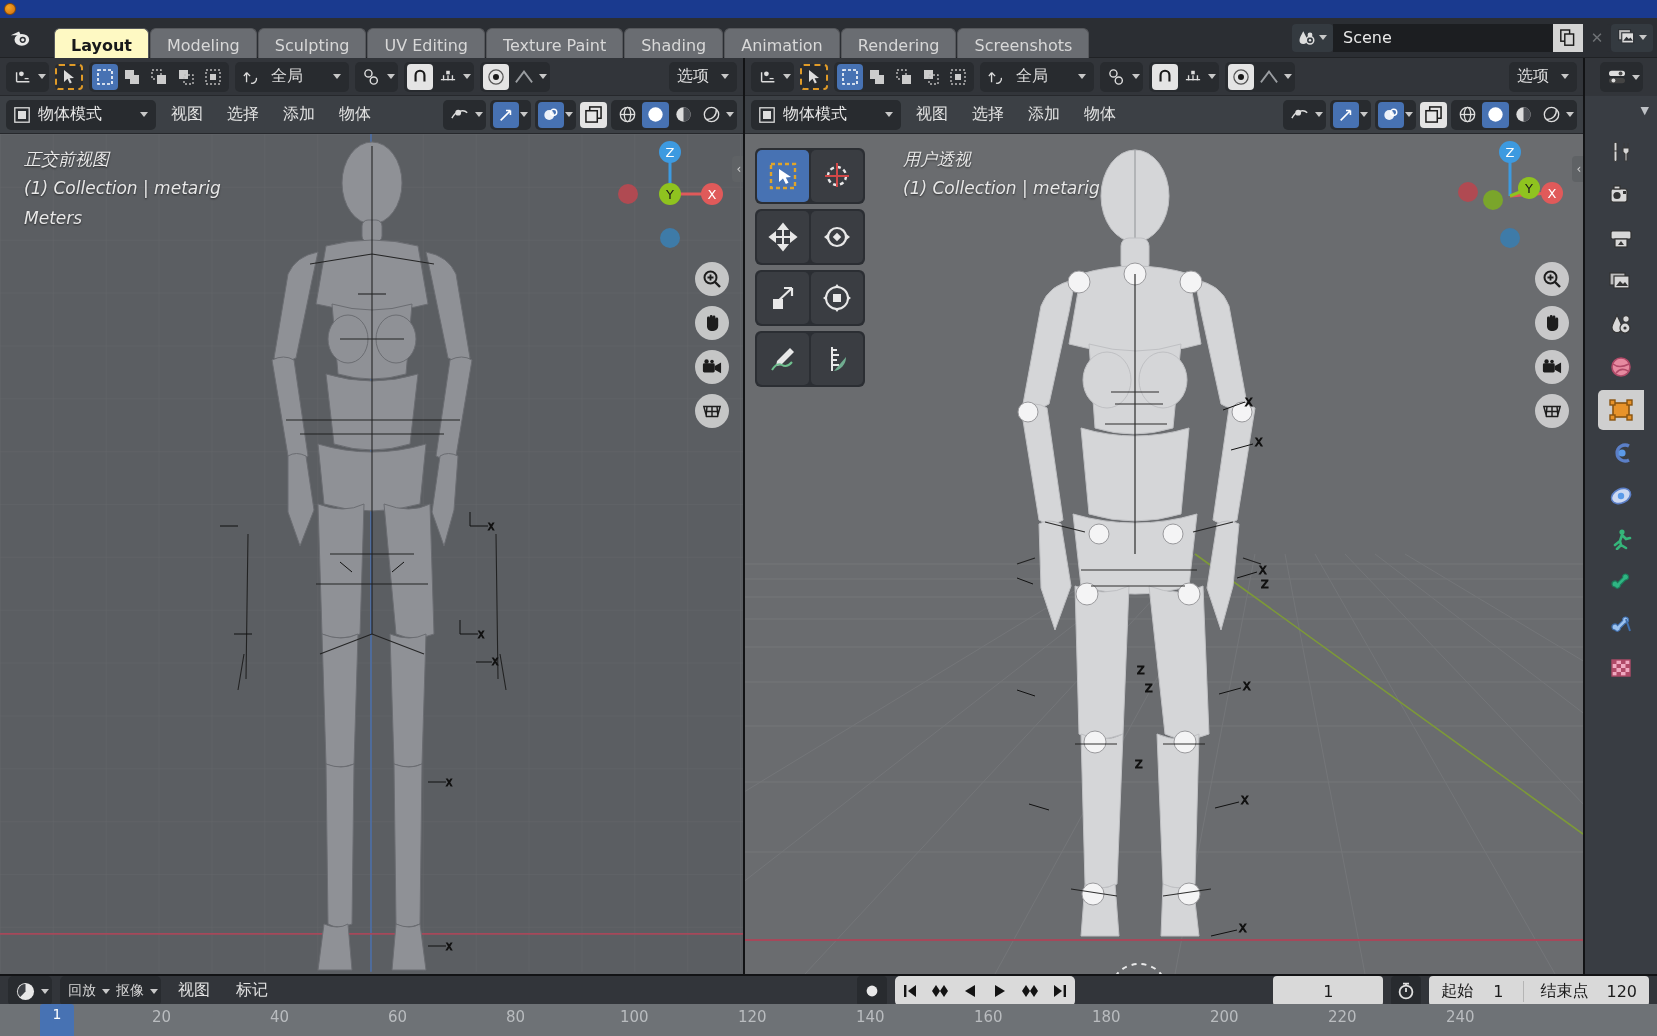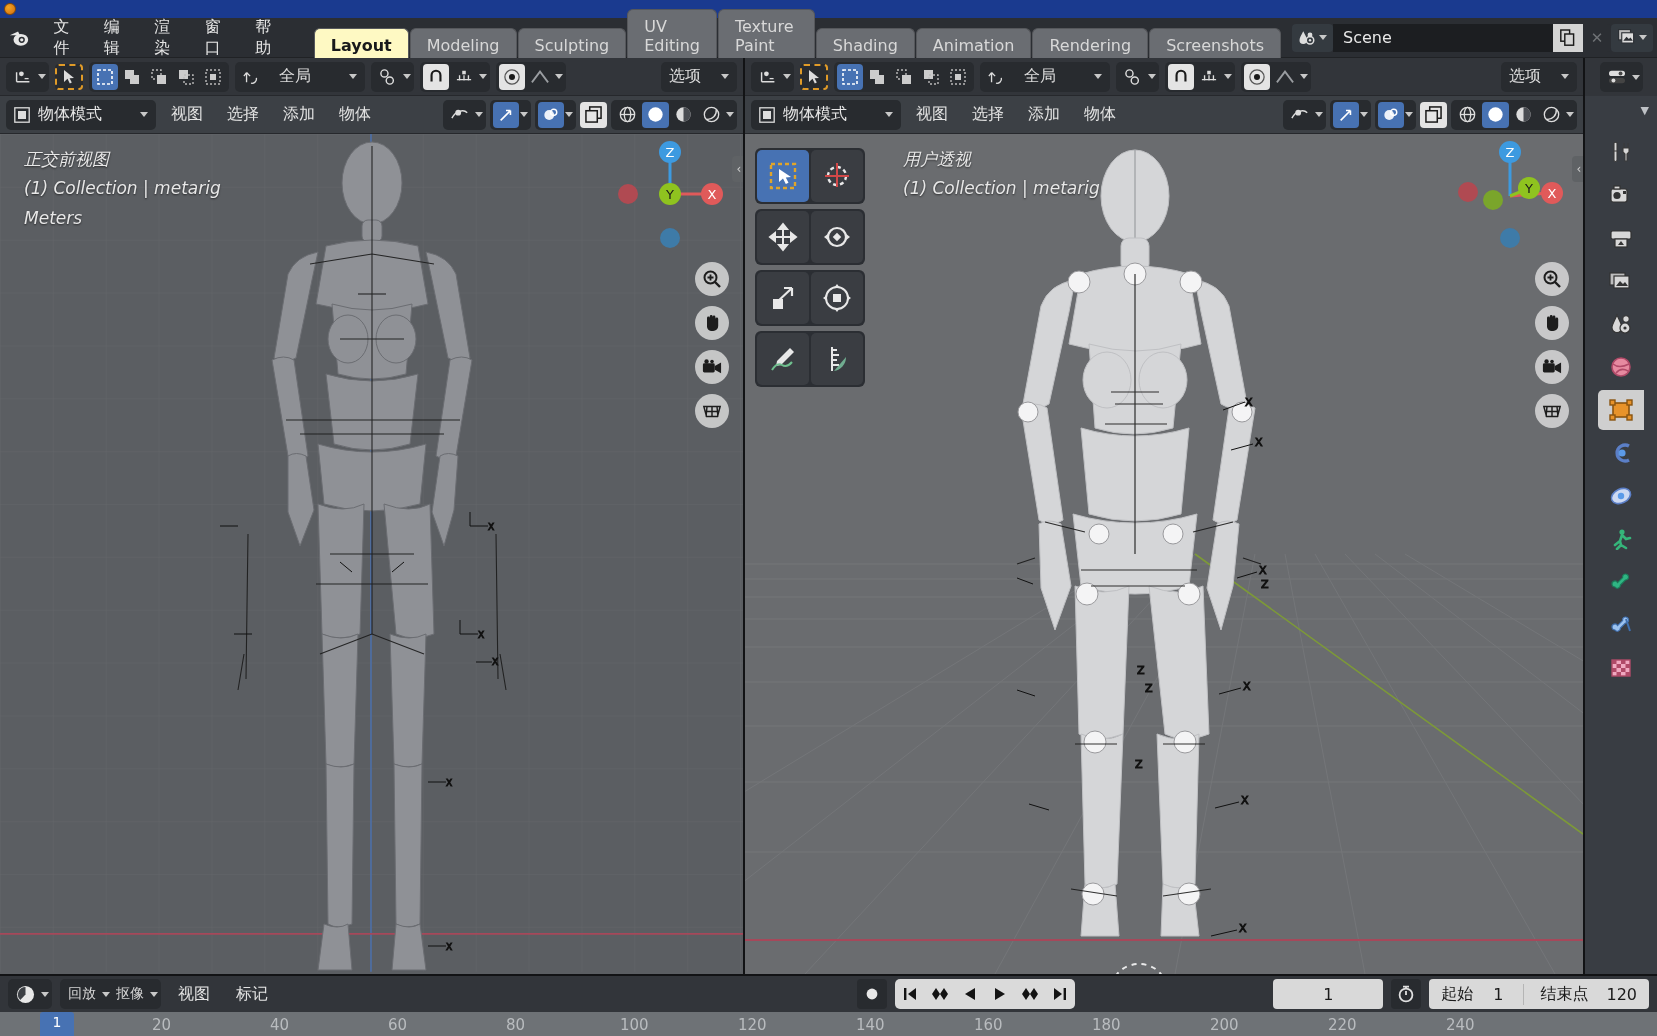--- a/index.html
+++ b/index.html
@@ -50,21 +50,21 @@
   .vp-head{ background:#32353a; height:38px; display:flex; align-items:center;
     padding:0 6px; gap:6px; border-bottom:1px solid #26282c; overflow:hidden;}
   .vp-head2{ background:#3c4045; }
   .grp{ display:flex; align-items:center; background:#282b2f; border-radius:5px; height:30px;
     padding:0 3px; gap:1px;}
   .btn{ height:26px; min-width:26px; display:flex;align-items:center;justify-content:center;
     border-radius:4px; color:#d5d5d5; padding:0 5px; font-size:14px;}
   .btn.sel{ background:#4772b3; color:#fff;}
   .btn.white{ background:#e4e4e4; color:#1a1a1a;}
   .btn.dashed{ border:2px dashed #e09b28; background:#282b2f;}
-  .drop{ display:flex;align-items:center; gap:20px; background:#282b2f; border-radius:5px;
+  .drop{ display:flex;align-items:center; gap:12px; background:#282b2f; border-radius:5px;
     height:30px; padding:0 8px; color:#dcdcdc; font-size:16px;}
   .modebox{ display:flex;align-items:center;gap:8px; background:#282b2f; border-radius:5px;
     height:30px; padding:0 8px; min-width:150px; font-size:16px;}
   .menu2{ padding:4px 9px; font-size:16px; color:#e2e2e2; border-radius:3px;}
 
   
   .canvas{ flex:1; position:relative; overflow:hidden; }
   .grid{ position:absolute; inset:0; }
   .ortho-bg{ background:#5b5e62; }
   .persp-bg{ background:#6a6c6f; }
@@ -89,21 +89,21 @@
      background:#32353a;}
   .prop-tabs{ display:flex; flex-direction:column; align-items:center; gap:3px;
      padding-top:8px; background:#393d43; flex:1;}
   .ptab{ width:46px;height:40px; display:flex;align-items:center;justify-content:center;
      border-radius:5px 0 0 5px;}
   .ptab.on{ background:#cfcfcf;}
 
   
   #timeline{ height:78px; background:#32353a; border-top:2px solid #121315;
      display:flex; flex-direction:column;}
-  .tl-head{ height:36px; display:flex; align-items:center; gap:8px; padding:0 8px;
+  .tl-head{ height:28px; display:flex; align-items:flex-start; gap:8px; padding:0 8px;
      background:#32353a;}
   .tl-ruler{ flex:1; background:#6e7276; position:relative; overflow:hidden;}
   .tick{ position:absolute; top:4px; font-size:15px; color:#b9bcbf;}
   .playhead{ position:absolute; top:0; height:100%; background:#4772b3; color:#fff;
      font-size:14px; display:flex;align-items:flex-start;justify-content:center; padding-top:2px;
      width:34px; border-radius:3px;}
   .tlbtn{ height:30px; min-width:30px; display:flex;align-items:center;justify-content:center;
      background:#282b2f; color:#e0e0e0; border-radius:4px; padding:0 6px;}
   .playgrp{ display:flex; background:#dadada; border-radius:5px; overflow:hidden;}
   .playgrp div{ width:30px;height:30px; display:flex;align-items:center;justify-content:center;
@@ -123,27 +123,20 @@
 </div>
 
 <div id="topbar">
   <div class="logo">
     <svg viewBox="0 0 24 24">
         <ellipse cx="14" cy="14" rx="8" ry="6.5" fill="#e8e8e8"></ellipse>
       <circle cx="15" cy="14" r="3.4" fill="#2b2e33"></circle>
         <circle cx="15" cy="14" r="1.8" fill="#e8e8e8"></circle>
       <path d="M2 9 L11 5 L13 9 Z" fill="#e8e8e8"></path>
       </svg>
-  </div>
-  <div class="menu-list">
-    <div class="menu-item">文件</div>
-    <div class="menu-item">编辑</div>
-    <div class="menu-item">渲染</div>
-    <div class="menu-item">窗口</div>
-    <div class="menu-item">帮助</div>
   </div>
   <div class="tabs">
     <div class="tab active">Layout</div>
     <div class="tab">Modeling</div>
     <div class="tab">Sculpting</div>
     <div class="tab">UV Editing</div>
     <div class="tab">Texture Paint</div>
     <div class="tab">Shading</div>
     <div class="tab">Animation</div>
     <div class="tab">Rendering</div>

